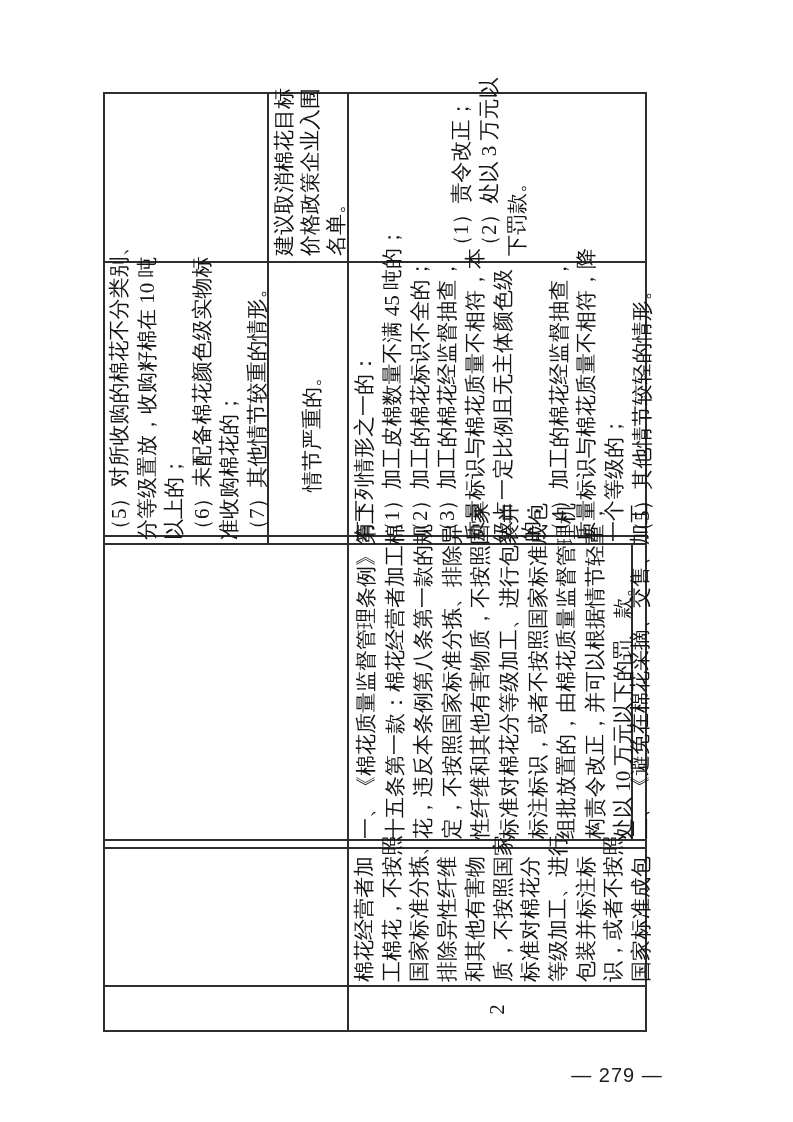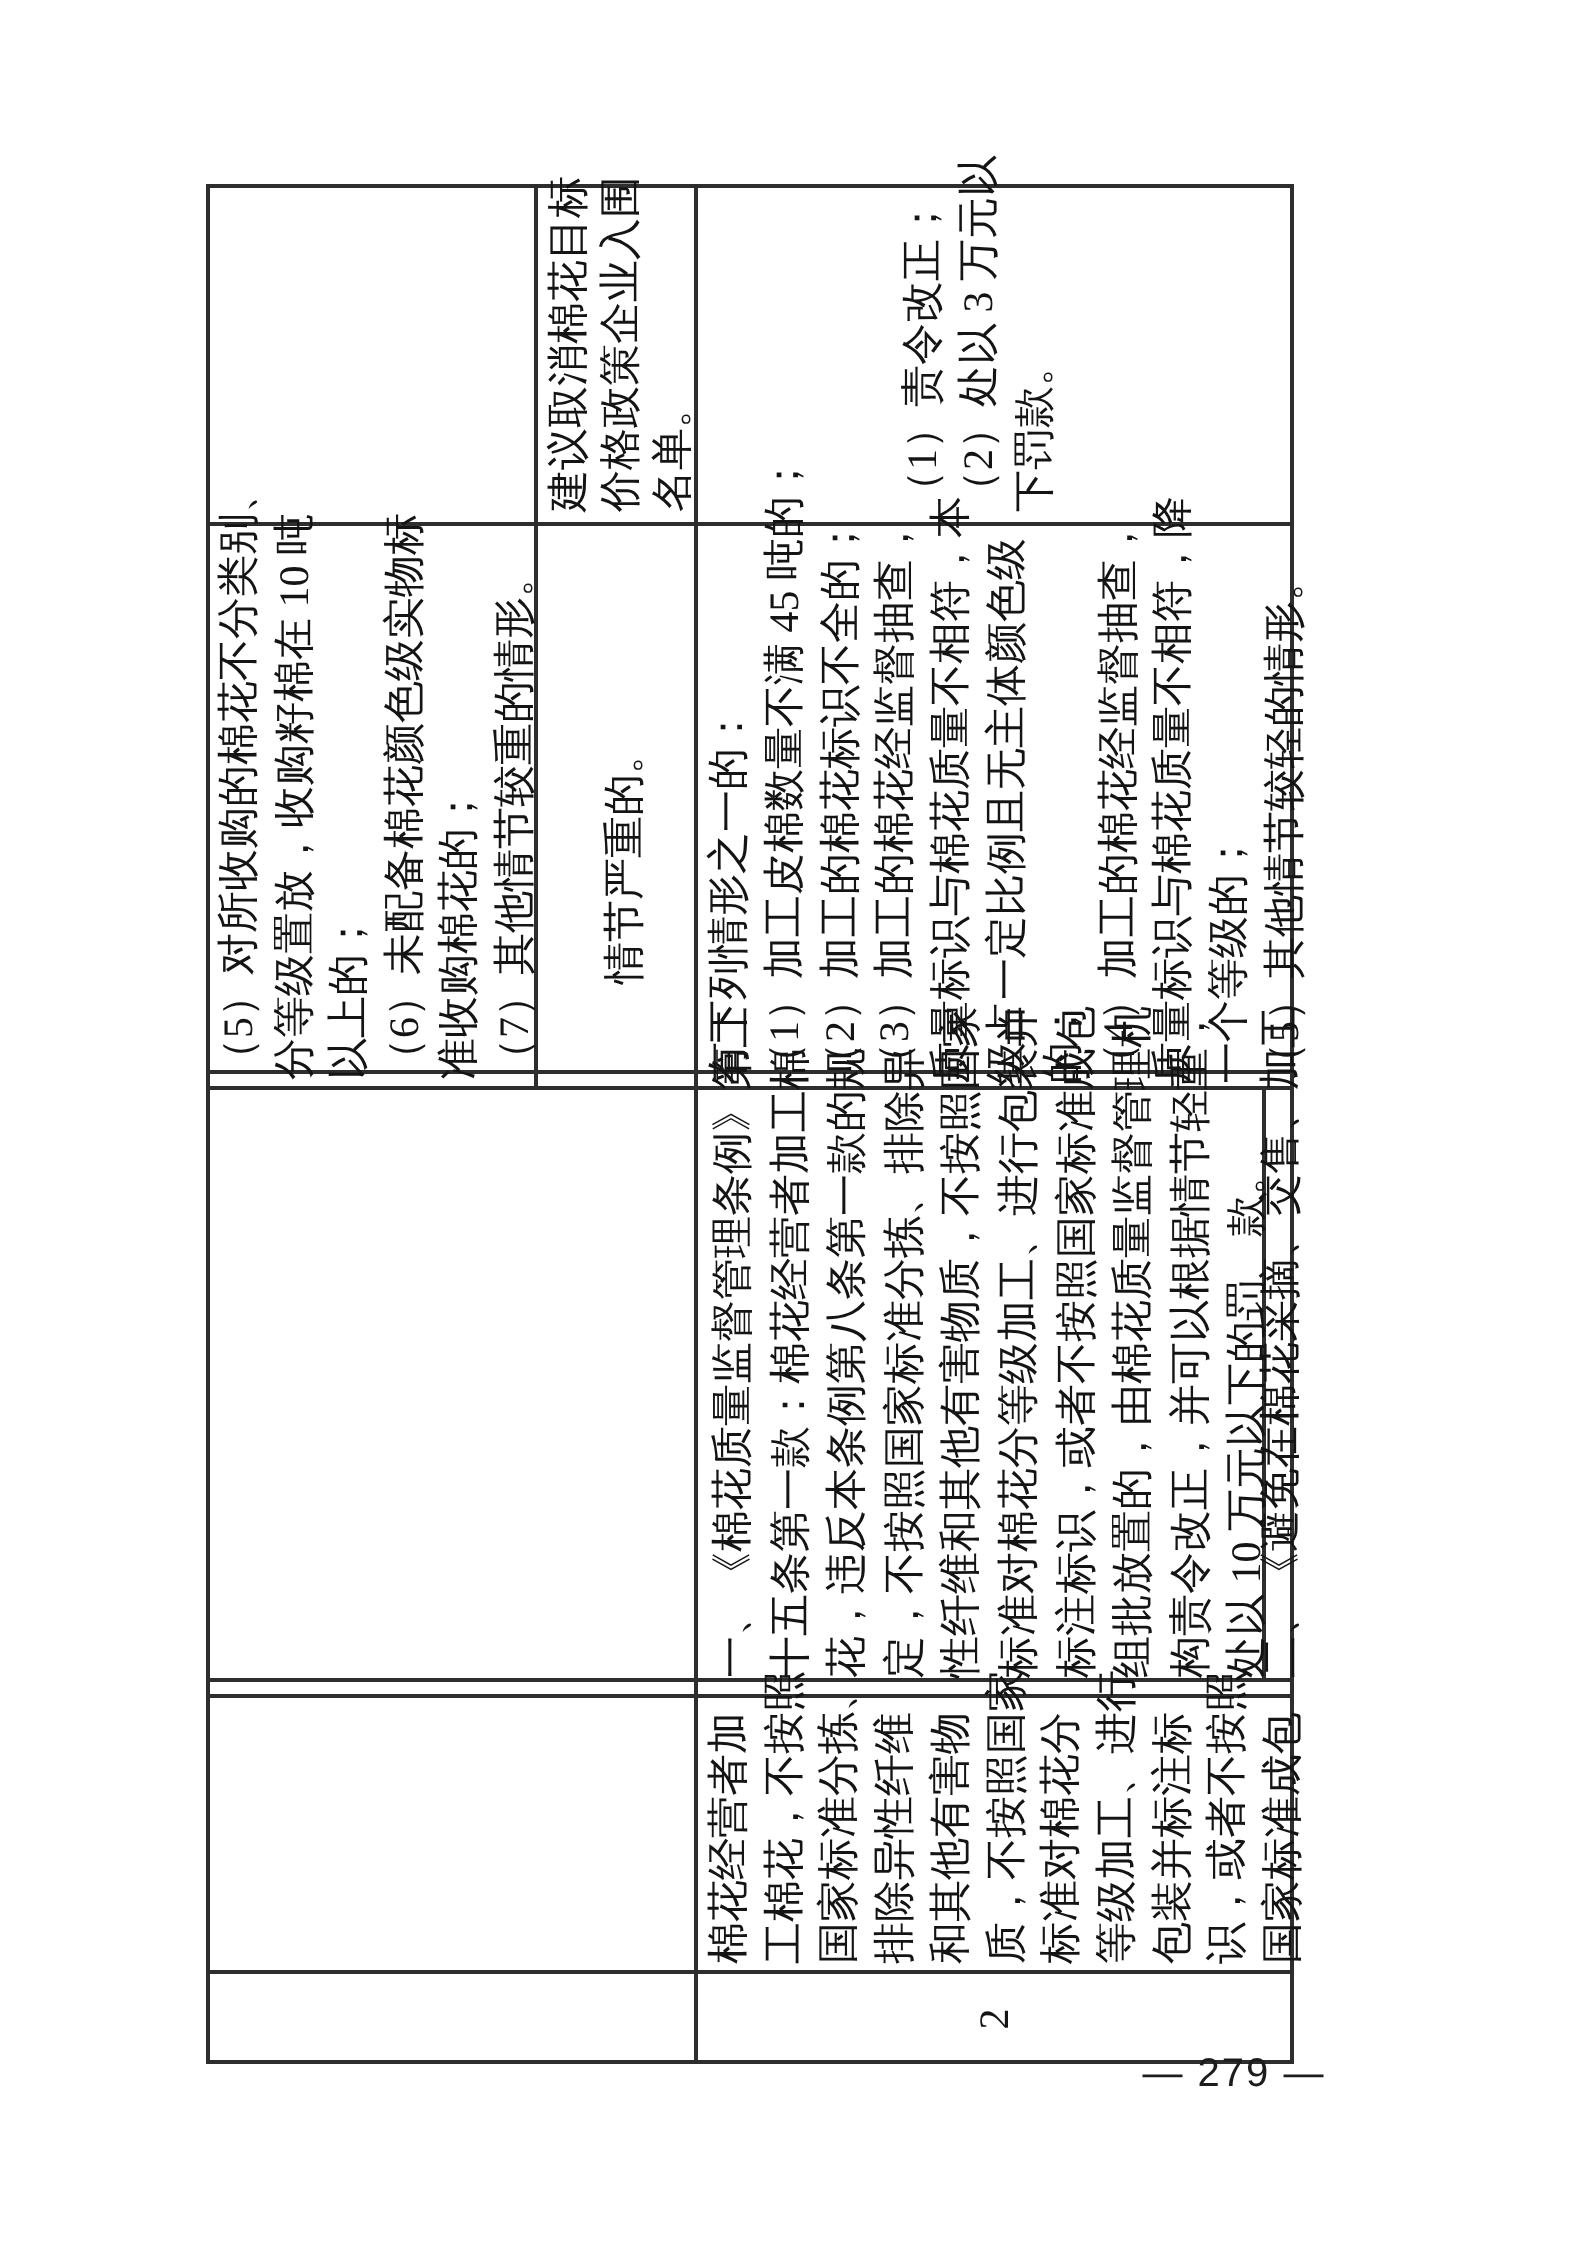--- a/index.html
+++ b/index.html
@@ -28,21 +28,21 @@
   .lh278 .line { line-height:27.8px; }
   .lh277 .line { line-height:27.7px; }
   .lh286 .line { line-height:28.6px; }
   .lh28 .line { line-height:28px; }
   .seq-box {
     position:absolute; left:0; top:244px; width:45px; height:300px;
     display:flex; align-items:center; justify-content:center;
     font-size:21px;
   }
   .page-num {
-    position:absolute; left:552px; top:1026px; width:130px;
+    position:absolute; left:552px; top:1064px; width:130px;
     text-align:center; font-family:"Liberation Sans", sans-serif;
     font-size:20px; color:#1c1c1c; letter-spacing:1px;
   }
 </style>
 </head>
 <body>
 
 <div class="page">
 
   <div class="rot-wrap">

